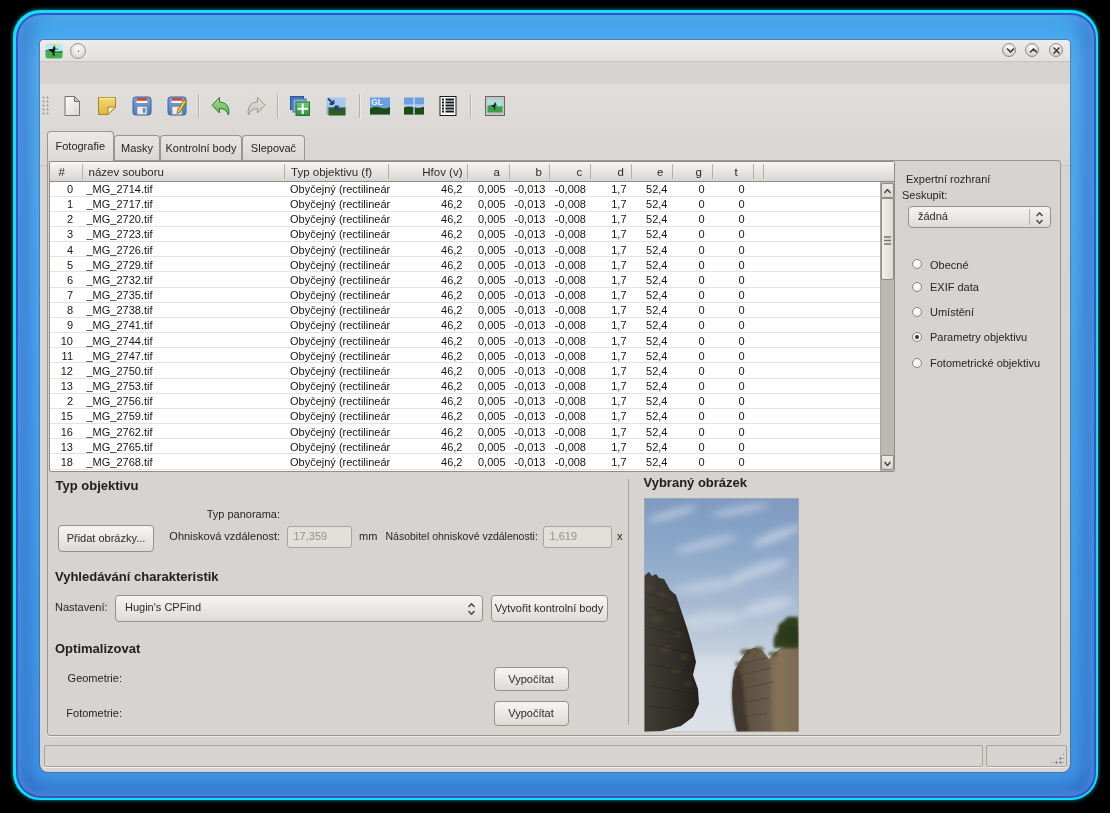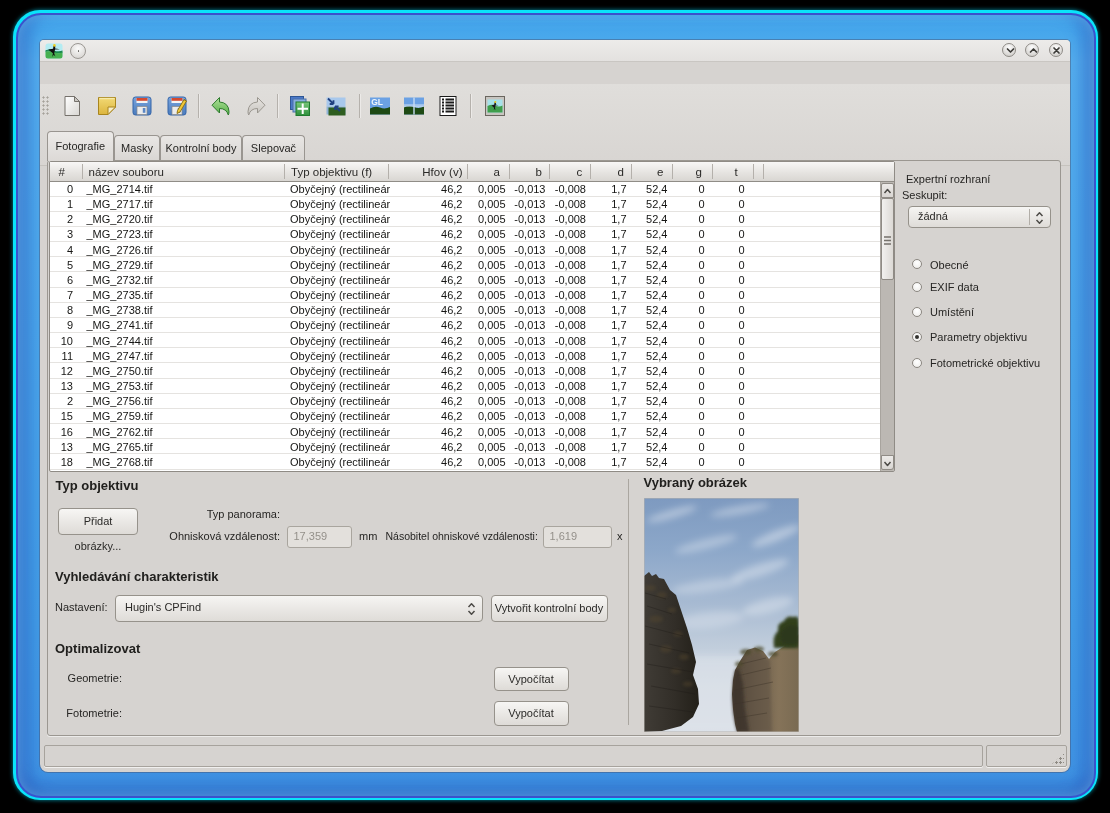--- a/index.html
+++ b/index.html
@@ -510,21 +510,21 @@
         <span class="lab" style="left:890px;top:241px">EXIF data</span>
 <div class="radio" style="left:872px;top:266.5px"></div>
         <span class="lab" style="left:890px;top:266px">Umístění</span>
 <div class="radio sel" style="left:872px;top:291.5px"></div>
         <span class="lab" style="left:890px;top:291px">Parametry objektivu</span>
 <div class="radio" style="left:872px;top:317.5px"></div>
         <span class="lab" style="left:890px;top:317px">Fotometrické objektivu</span>
 
 <div class="abs" style="left:588px;top:439px;width:1px;height:246px;background:#aaa6a0"></div>
 <span class="bh" style="left:15.5px;top:438px">Typ objektivu</span>
-<div class="btn" style="left:18px;top:468px;width:80px;height:27px;line-height:25px">Přidat obrázky...</div>
+<div class="btn" style="left:18px;top:485px;width:96px;height:27px;line-height:25px">Přidat obrázky...</div>
 <span class="labr" style="left:100px;top:467.5px;width:140px">Typ panorama:</span>
 <span class="labr" style="left:100px;top:489.5px;width:140px">Ohnisková vzdálenost:</span>
 <div class="fld" style="left:246.5px;top:485.5px;width:65.5px;height:22.5px">
           <span>17,359</span>
         </div>
 <span class="lab" style="left:319px;top:489.5px">mm</span>
 <span class="lab" style="left:345.5px;top:490px;font-size:10.5px">Násobitel ohniskové vzdálenosti:</span>
 <div class="fld" style="left:502.5px;top:485.5px;width:69px;height:22.5px">
           <span>1,619</span>
         </div>

